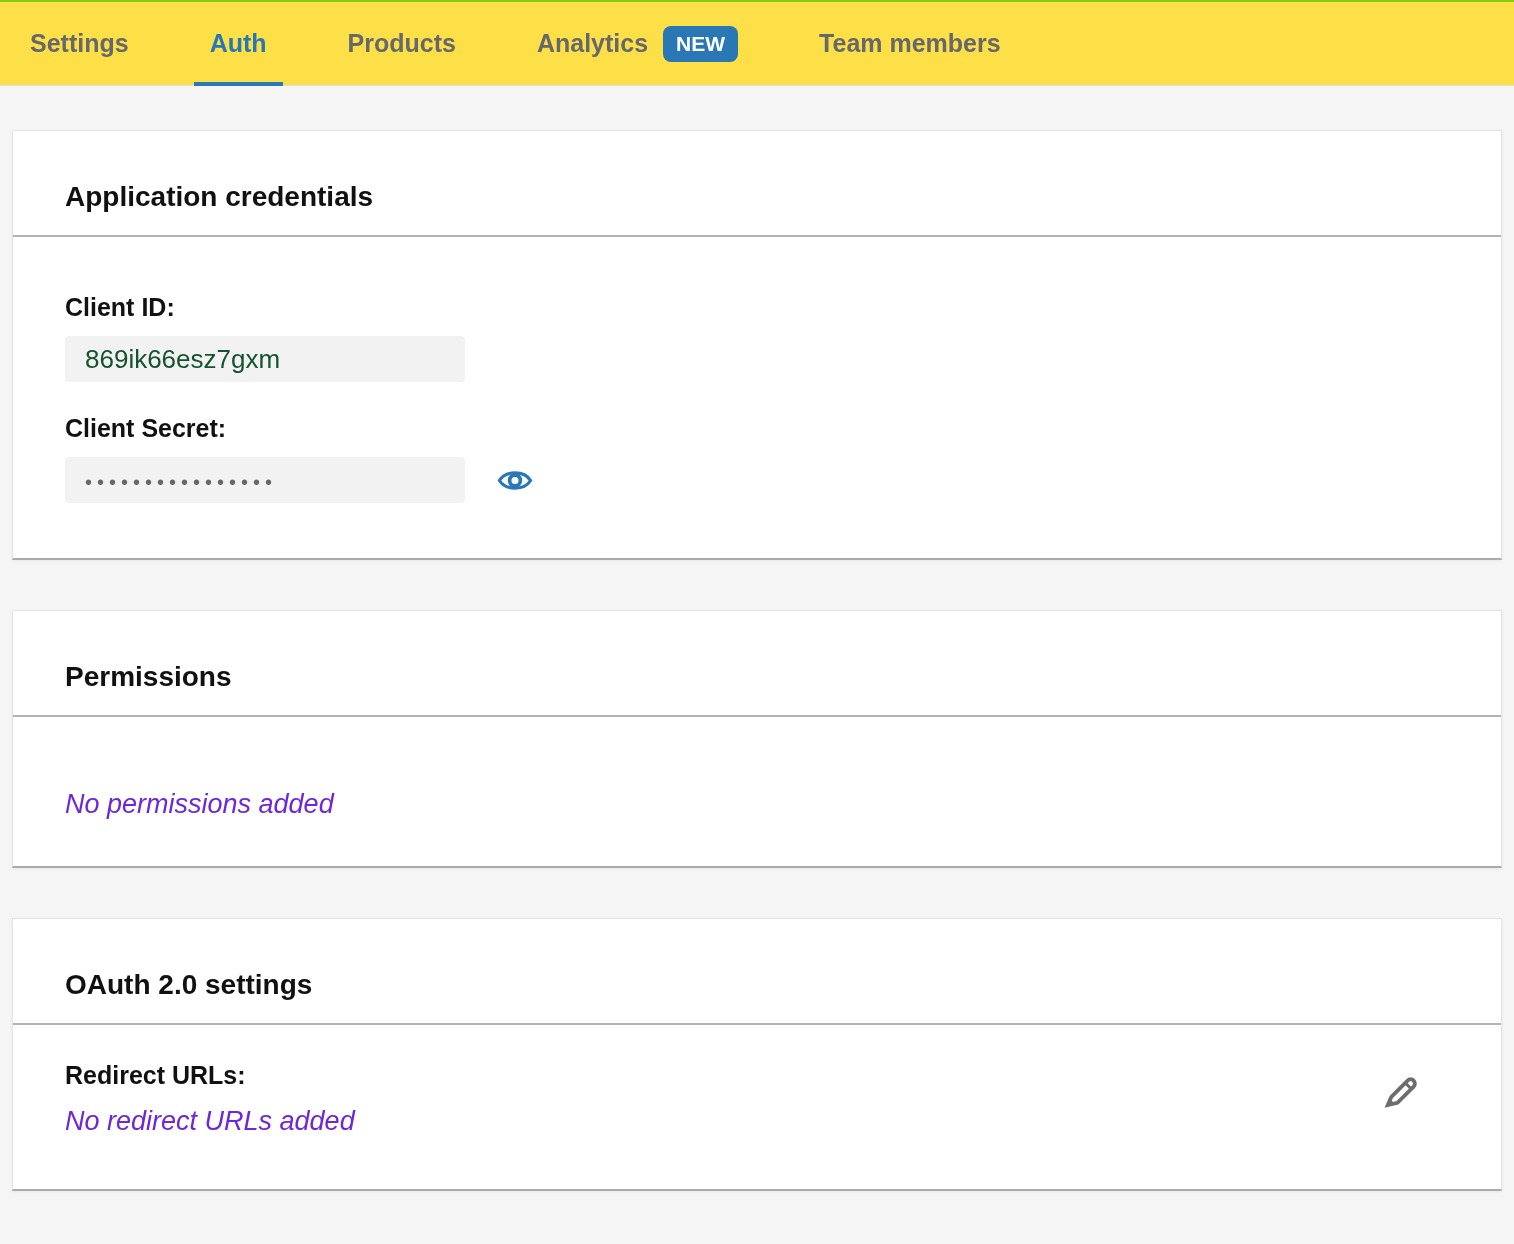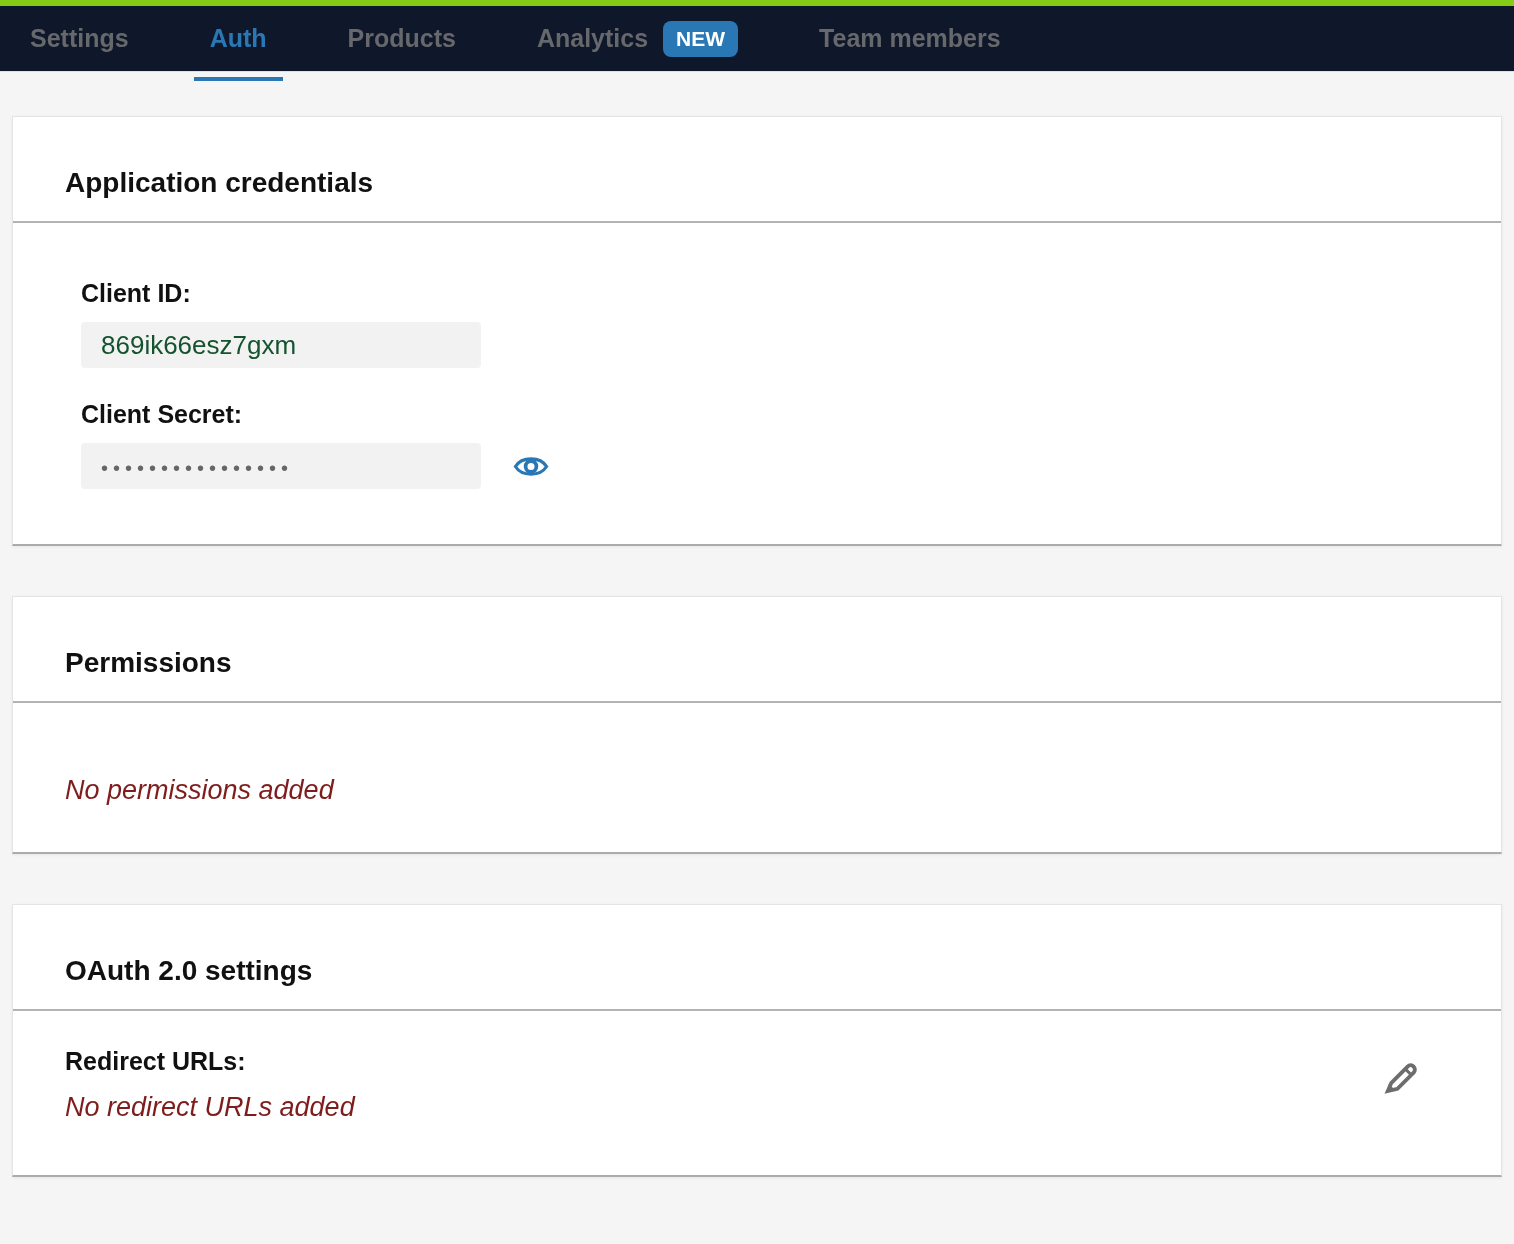--- a/index.html
+++ b/index.html
@@ -6,24 +6,24 @@
   html,body { width:1514px; height:1244px; }
   body {
     font-family:"Liberation Sans", sans-serif;
     background:#f5f5f5;
     color:#1a1a1a;
     overflow:hidden;
   }
 
   
   .tabbar {
-    background:#0f172a;
-    border-top:6px solid #84cc16;
+    background:#fde047;
+    border-top:2px solid #84cc16;
     border-bottom:1px solid #e0e0e0;
-    height:72px;
+    height:86px;
     display:flex;
     align-items:center;
     padding-left:30px;
   }
   .tab {
     position:relative;
     height:84px;
     display:flex;
     align-items:center;
     font-size:25px;
@@ -61,21 +61,21 @@
     border-bottom:2px solid #ababab;
     box-shadow:0 1px 3px rgba(0,0,0,0.06);
   }
   .card-1 { margin-top:44px; }
   .card-2, .card-3 { margin-top:50px; }
 
   .card-header { padding:50px 52px 22px; }
   .card-title { font-size:28px; font-weight:700; color:#111; }
   .card-divider { border:none; border-top:2px solid #b3b3b3; height:0; }
 
-  .card-body { padding:56px 68px 55px; }
+  .card-body { padding:56px 52px 55px; }
 
   .field-label { font-size:25px; font-weight:700; color:#111; margin-bottom:14px; }
   .field-box {
     width:400px; height:46px;
     background:#f2f2f2;
     border-radius:4px;
     display:flex;
     align-items:center;
     padding-left:20px;
   }
@@ -88,21 +88,21 @@
   .group-gap { height:32px; }
 
   .secret-row { display:flex; align-items:center; }
   .icon-btn {
     background:none; border:none; cursor:pointer;
     display:flex; align-items:center; justify-content:center;
     padding:0;
   }
   .eye-btn { margin-left:32px; }
 
-  .empty-text { font-size:27px; font-style:italic; color:#7f1d1d; }
+  .empty-text { font-size:27px; font-style:italic; color:#6d28d9; }
 
   .card-2 .card-body { padding:72px 52px 46px; }
 
   .card-3 .card-body {
     padding:36px 52px 52px 52px;
     display:flex;
     justify-content:space-between;
     align-items:flex-start;
   }
   .redirect-label { margin-bottom:16px; }

